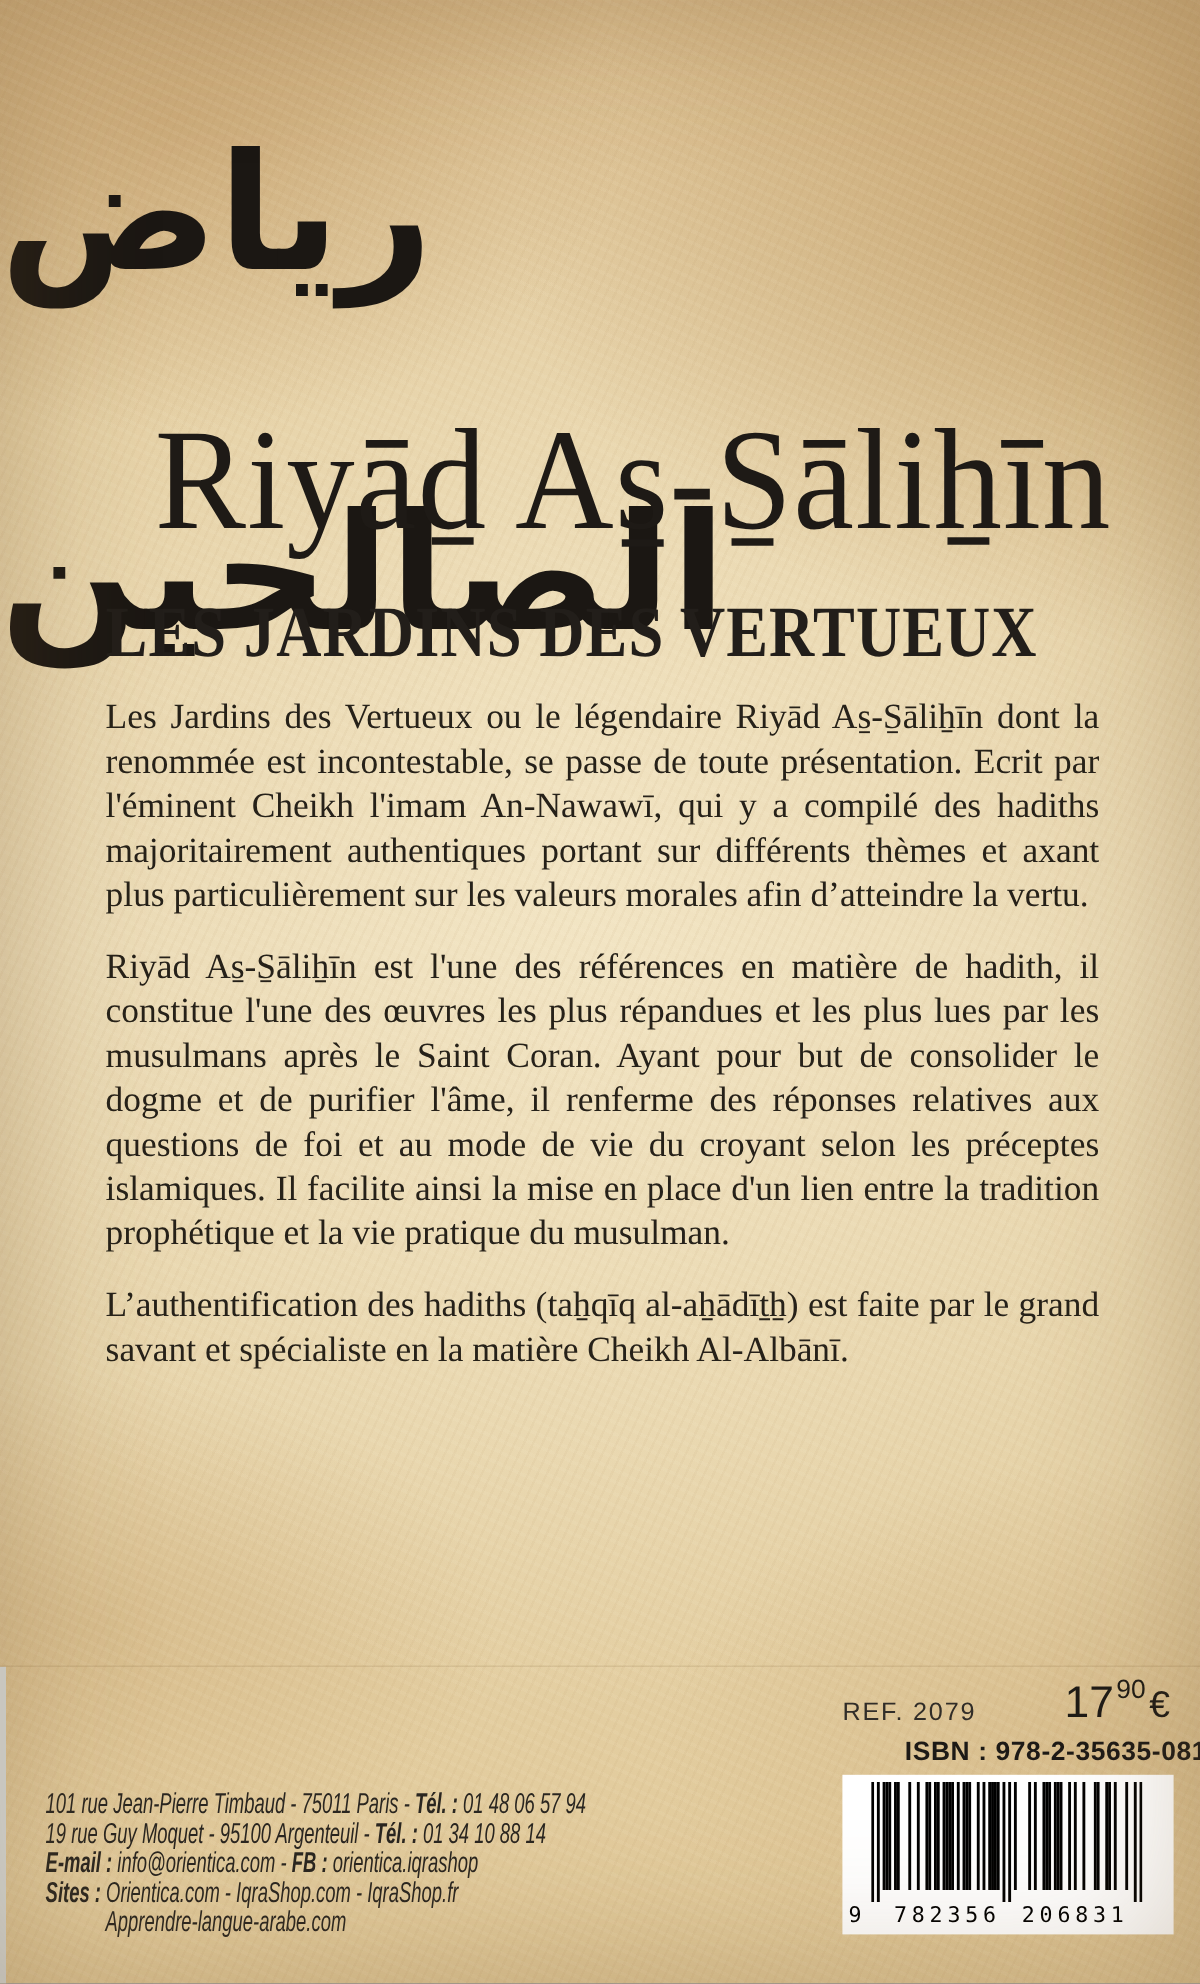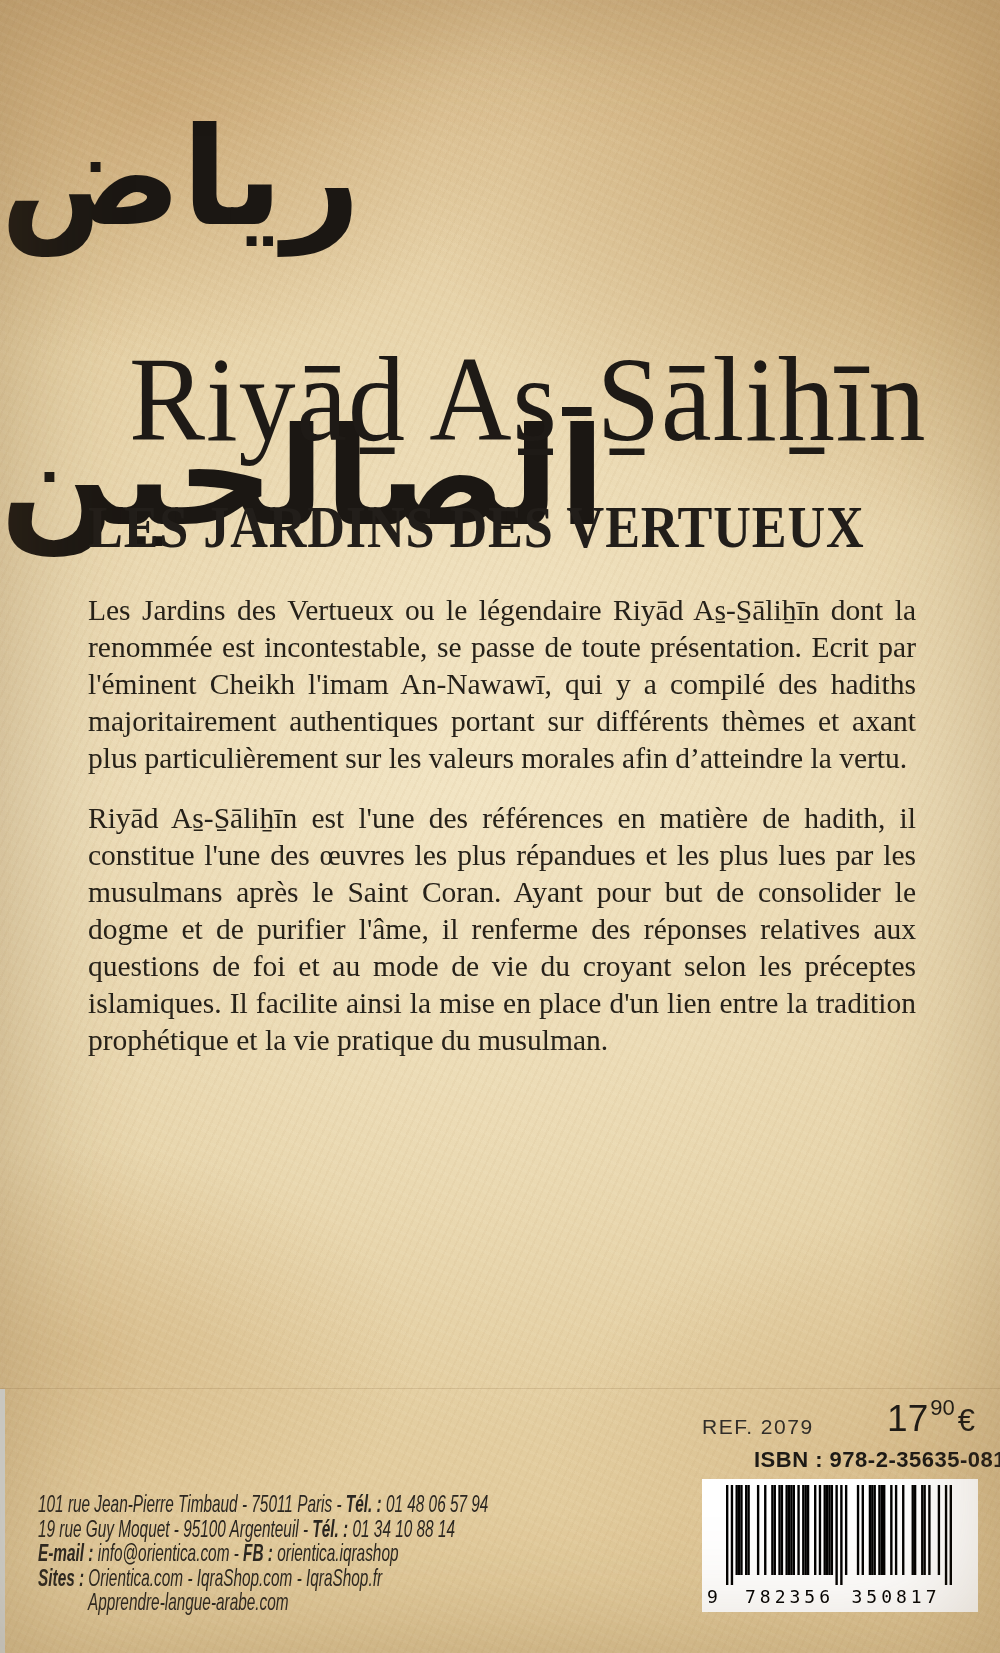--- a/index.html
+++ b/index.html
@@ -40,21 +40,21 @@
     white-space:nowrap;
   }
   .subtitle{
     position:absolute;top:497px;left:88px;
     font-size:60px;line-height:60px;font-weight:bold;
     letter-spacing:1px;color:#221e1a;white-space:nowrap;
     transform:scaleX(.87);transform-origin:left top;
   }
   .body-text{position:absolute;top:580px;left:88px;width:828px;}
   .body-text p{
-    margin:12px 0 23px 0;
+    margin:0 0 23px 0;
     font-size:29.5px;line-height:37px;
     text-align:justify;color:#262119;
   }
   
   .publisher-logo{
     position:absolute;top:1416px;left:42px;
     font-family:"DejaVu Serif",serif;font-style:italic;
     font-size:47px;line-height:52px;color:#2a241d;
     letter-spacing:1px;white-space:nowrap;
   }
@@ -120,20 +120,21 @@
 
   <div class="title-band">
     <span class="title">Riyāḏ As̱-S̱āliẖīn</span>
   </div>
 
   <div class="subtitle">LES JARDINS DES VERTUEUX</div>
 
   <div class="body-text">
     <p>Les Jardins des Vertueux ou le légendaire Riyād As̱-S̱āliẖīn dont la renommée est incontestable, se passe de toute présentation. Ecrit par l'éminent Cheikh l'imam An-Nawawī, qui y a compilé des hadiths majoritairement authentiques portant sur différents thèmes et axant plus particulièrement sur les valeurs morales afin d’atteindre la vertu.</p>
     <p>Riyād As̱-S̱āliẖīn est l'une des références en matière de hadith, il constitue l'une des œuvres les plus répandues et les plus lues par les musulmans après le Saint Coran. Ayant pour but de consolider le dogme et de purifier l'âme, il renferme des réponses relatives aux questions de foi et au mode de vie du croyant selon les préceptes islamiques. Il facilite ainsi la mise en place d'un lien entre la tradition prophétique et la vie pratique du musulman.</p>
+    <p>L’authentification des hadiths (taẖqīq al-aẖādīṯẖ) est faite par le grand savant et spécialiste en la matière Cheikh Al-Albānī.</p>
   </div>
 
   <div class="seam"></div>
   <div class="edge-strip"></div>
 
 
   <div class="contact-lines">
       <div class="contact-line"><span>101 rue Jean-Pierre Timbaud - 75011 Paris - </span><span class="b">Tél. :</span><span> 01 48 06 57 94</span></div>
       <div class="contact-line"><span>19 rue Guy Moquet - 95100 Argenteuil - </span><span class="b">Tél. :</span><span> 01 34 10 88 14</span></div>
       <div class="contact-line"><span class="b">E-mail :</span><span> info@orientica.com - </span><span class="b">FB :</span><span> orientica.iqrashop</span></div>
@@ -196,16 +197,16 @@
         <rect x="79" y="0" width="1" height="90"></rect>
         <rect x="82" y="0" width="1" height="90"></rect>
         <rect x="83" y="0" width="1" height="90"></rect>
         <rect x="85" y="0" width="1" height="90"></rect>
         <rect x="89" y="0" width="1" height="90"></rect>
         <rect x="92" y="0" width="1" height="100"></rect>
         <rect x="94" y="0" width="1" height="100"></rect>
       </svg>
     <span class="bc-digit bc-d0">9</span>
     <span class="bc-digit bc-d1">782356</span>
-    <span class="bc-digit bc-d2">350817</span>
+    <span class="bc-digit bc-d2">206831</span>
   </div>
 
 </div>
 
 </body></html>

